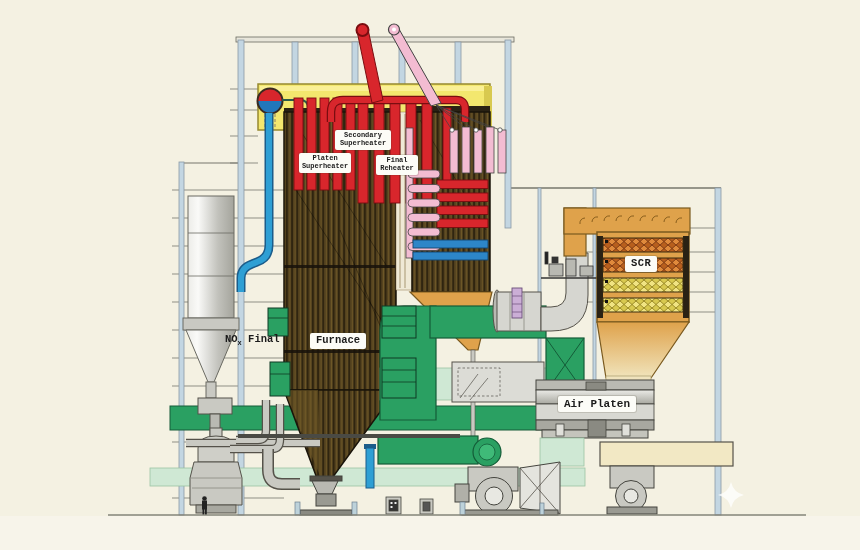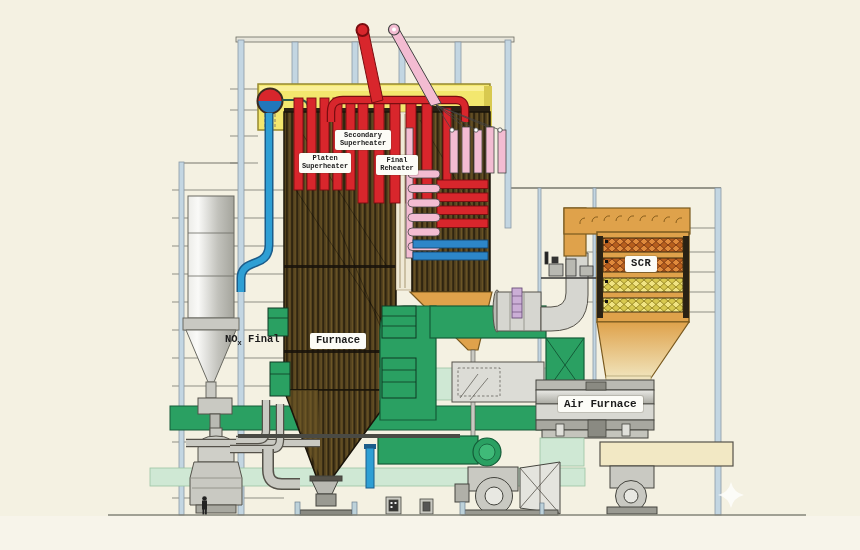--- a/index.html
+++ b/index.html
@@ -352,14 +352,14 @@
     <div>Platen</div>
     <div>Superheater</div>
   </div>
   <div class="lbl" style="left:376px;top:155px;width:38px;">
     <div>Final</div>
     <div>Reheater</div>
   </div>
   <div class="lbl big" style="left:310px;top:333px;text-align:right;">Furnace</div>
   <div class="lbl bare" style="left:225px;top:334px;"><span>NO</span><sub>x</sub><span> Final</span></div>
   <div class="lbl big" style="left:625px;top:256px;letter-spacing:0.5px;">SCR</div>
-  <div class="lbl big" style="left:558px;top:396px;font-size:11px;">Air Furnace</div>
+  <div class="lbl big" style="left:558px;top:396px;font-size:11px;">Air Platen</div>
 </div>
 
 </body></html>

